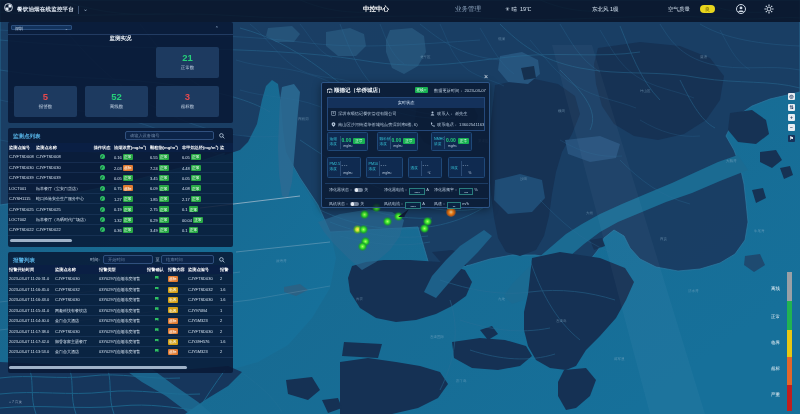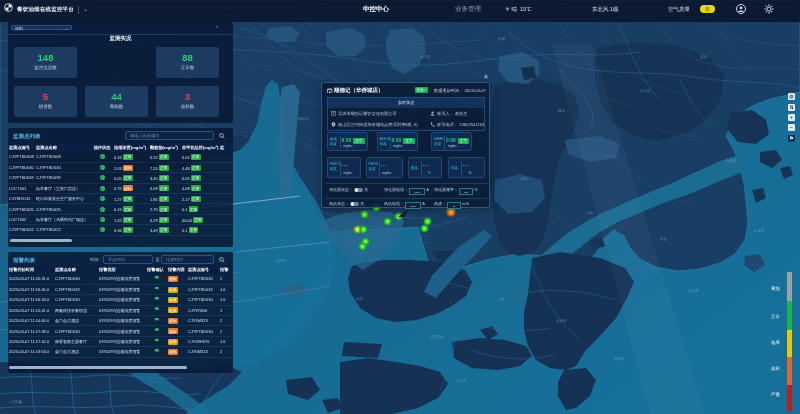--- a/index.html
+++ b/index.html
@@ -367,34 +367,30 @@
           <line x1="7.1" y1="2.9" x2="8.2" y2="1.8"></line>
         </g>
       </svg>
 </div>
 
 <div class="panel" id="p1">
   <div class="sel">深圳<span class="sc">⌄</span></div>
   <div style="position:absolute;left:0;top:11.5px;width:225px;height:0.5px;background:rgba(90,130,190,0.3)"></div>
   <div class="colcaret" style="top:3px">⌃</div>
   <div class="ptitle-c" style="top:13px">监测实况</div>
-  <div class="card" style="left:6px;top:25px">
-        <div class="num">148</div>
-        <div class="lbl">监控点总数</div>
-      </div>
   <div class="card" style="left:148px;top:25px">
-        <div class="num">88</div>
+        <div class="num">21</div>
         <div class="lbl">正常数</div>
       </div>
   <div class="card" style="left:6px;top:64px">
         <div class="num red">5</div>
         <div class="lbl">报警数</div>
       </div>
   <div class="card" style="left:77px;top:64px">
-        <div class="num">44</div>
+        <div class="num">52</div>
         <div class="lbl">离线数</div>
       </div>
   <div class="card" style="left:148px;top:64px">
         <div class="num red">3</div>
         <div class="lbl">超标数</div>
       </div>
 </div>
 
 <div class="panel" id="p2">
   <div class="ptitle" style="top:5px">监测点列表</div>

